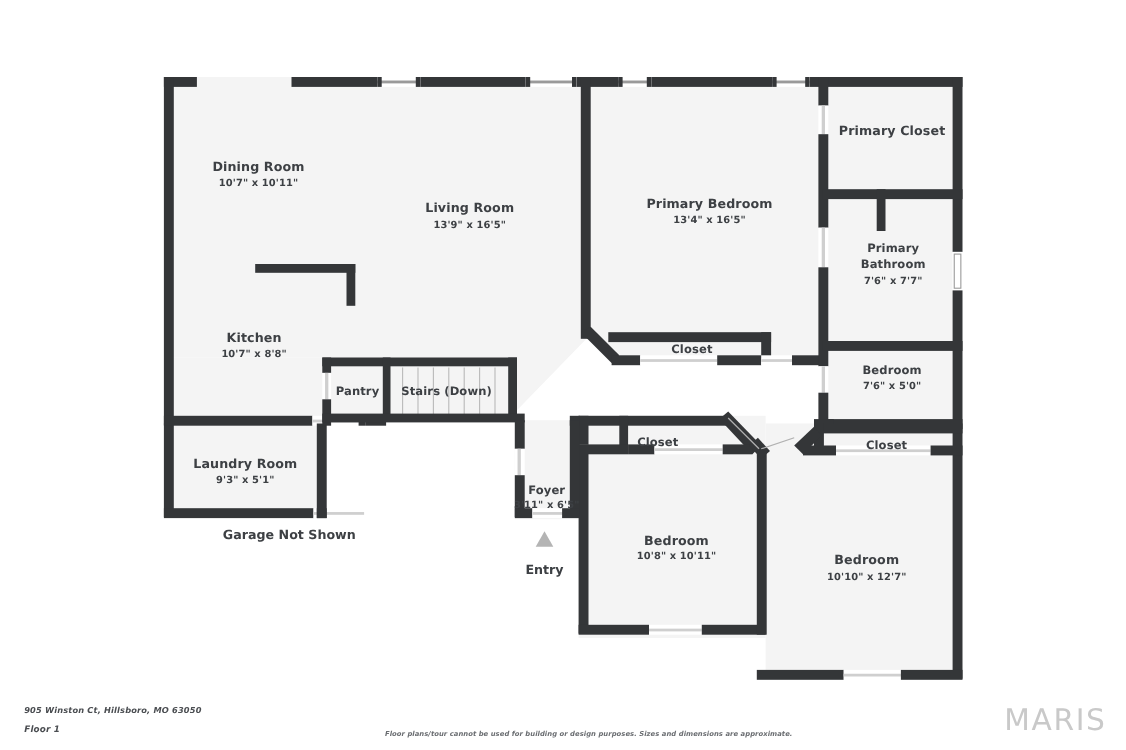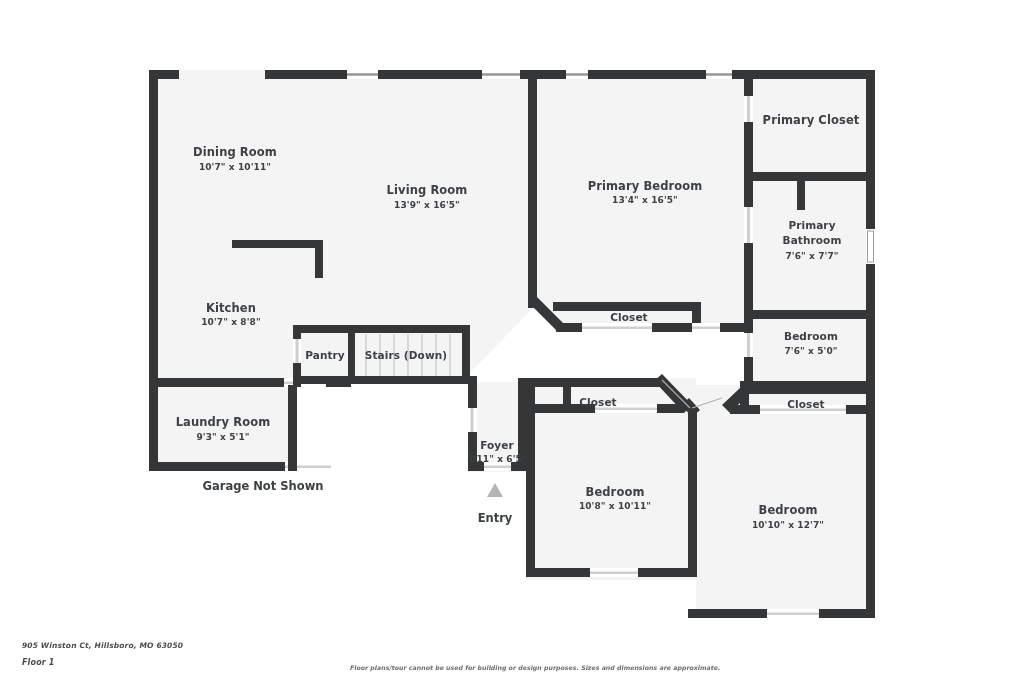--- a/index.html
+++ b/index.html
@@ -326,14 +326,15 @@
       <text class="room-label room-dim" x="788" y="525">10'10" x 12'7"</text>
 
       <text class="note-label" x="263" y="490">Garage Not Shown</text>
       <text class="note-label" x="495" y="522">Entry</text>
     </g>
   </svg>
 
   <div class="footer-text" id="addr-line">905 Winston Ct, Hillsboro, MO 63050</div>
   <div class="footer-text" id="floor-line">Floor 1</div>
   <div class="footer-text" id="disclaimer-line">Floor plans/tour cannot be used for building or design purposes. Sizes and dimensions are approximate.</div>
+  <div id="maris-watermark">MARIS</div>
 
 </div>
 
 </body></html>

